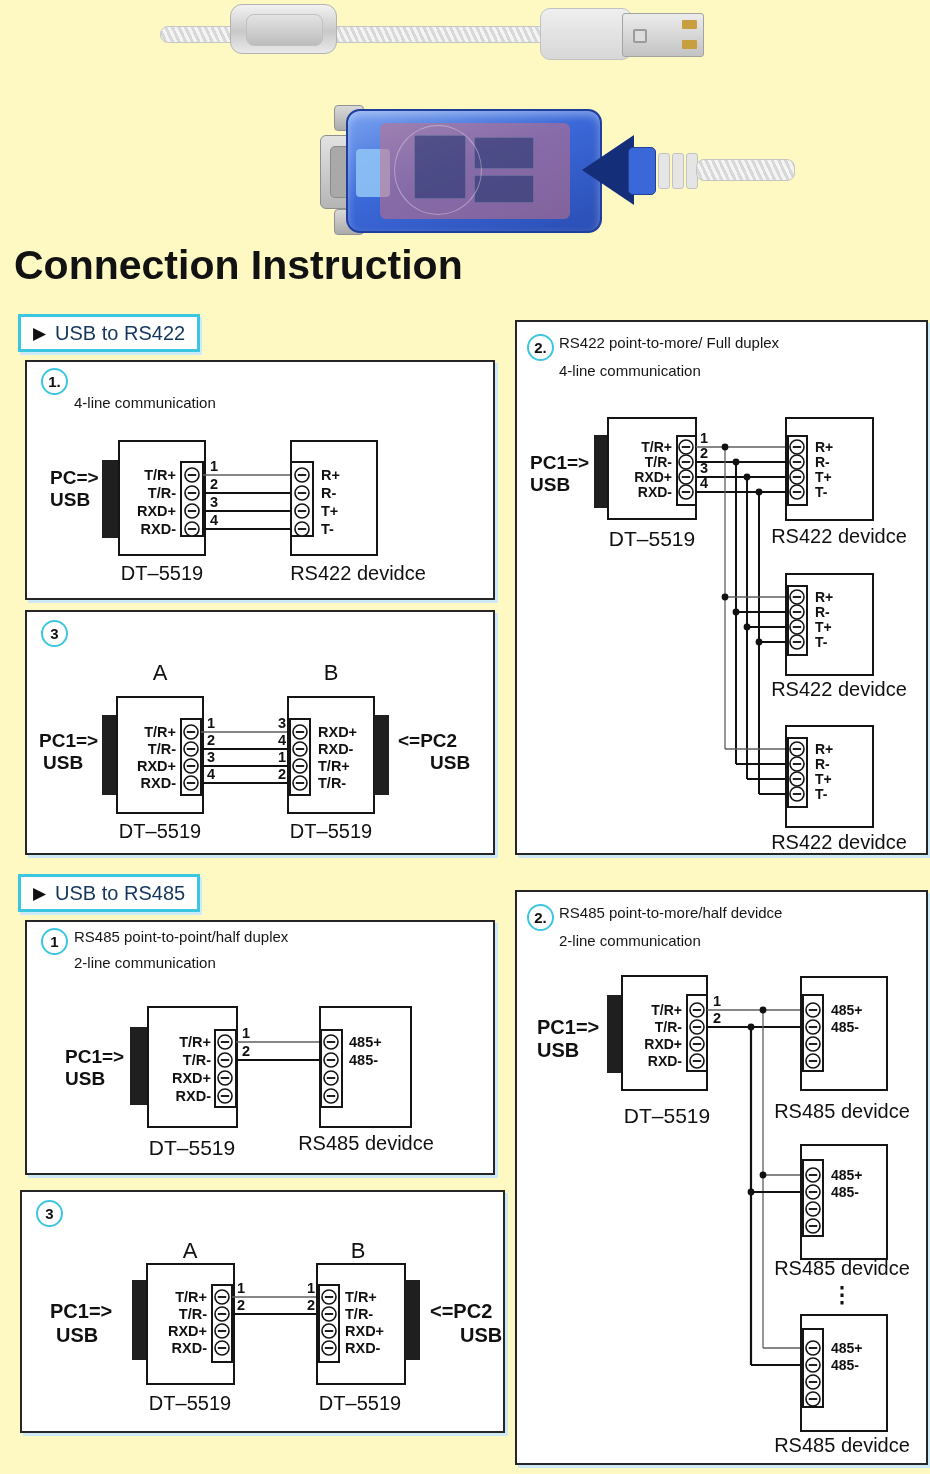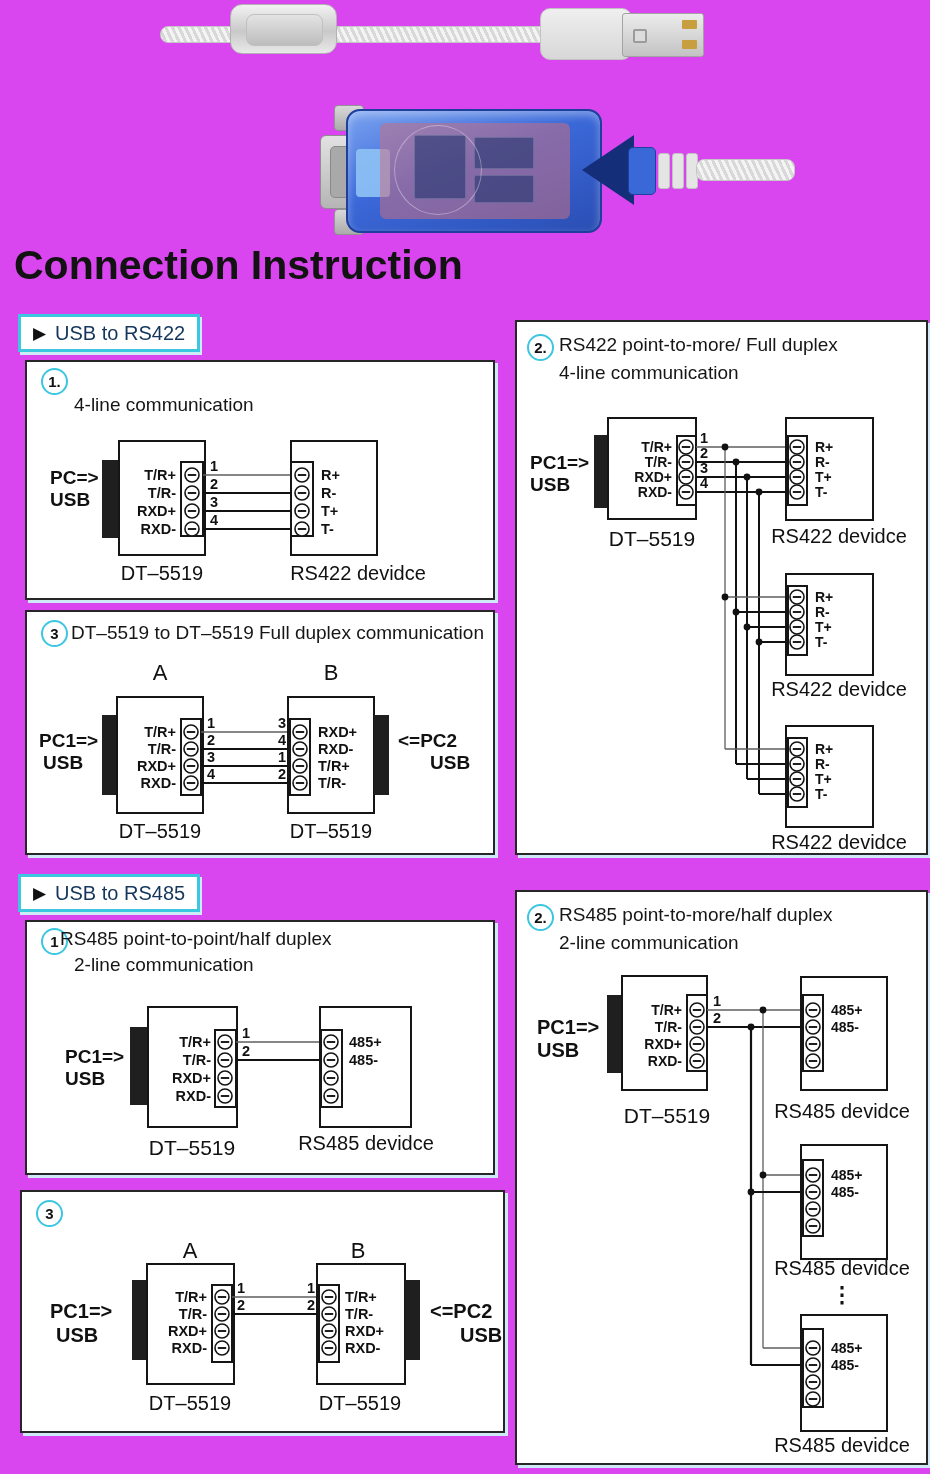--- a/index.html
+++ b/index.html
@@ -1,16 +1,16 @@
 <!DOCTYPE html>
 <html><head>
 <meta charset="utf-8">
 <style>
   html,body{margin:0;padding:0;background:#fff;}
-  .stage{position:relative;width:930px;height:1474px;background:#d946ef;overflow:hidden;
+  .stage{position:relative;width:930px;height:1474px;background:#fef9c3;overflow:hidden;
          font-family:"Liberation Sans",sans-serif;color:#141414;}
   .abs{position:absolute;}
 
   
   .braid{background:repeating-linear-gradient(65deg,#f4f4f4 0 3px,#d8d8d8 3px 6px);
          border:1px solid #c6c6c6;border-radius:8px;}
   .ferrite{background:linear-gradient(180deg,#f2f2f2,#c9c9c9 55%,#e9e9e9);
            border:1px solid #b2b2b2;border-radius:12px;}
   .ferrite .band{position:absolute;left:14%;top:18%;width:72%;height:64%;
            background:linear-gradient(180deg,#e3e3e3,#bdbdbd);border-radius:8px;border:1px solid #c0c0c0;}
@@ -39,21 +39,21 @@
            display:flex;align-items:center;gap:9px;padding:0 12px;box-sizing:border-box;
            box-shadow:2px 3px 0 #cdebf7;}
   .chipbox .tri{font-size:17px;color:#111;line-height:1;}
   .chipbox .lbl{font-size:20px;font-weight:400;color:#14365c;white-space:nowrap;}
 
   .panel{position:absolute;background:#fff;border:2px solid #262626;box-sizing:border-box;
          box-shadow:3px 3px 0 #cde9f5;}
   .badge{position:absolute;width:27px;height:27px;border:2.5px solid #3cc6e0;border-radius:50%;
          background:#fff;display:flex;align-items:center;justify-content:center;
          font-size:15px;font-weight:700;color:#111;box-sizing:border-box;}
-  .ptitle{position:absolute;font-size:19px;color:#161616;white-space:nowrap;}
+  .ptitle{position:absolute;font-size:15px;color:#161616;white-space:nowrap;}
 
   
   svg.diag{position:absolute;left:0;top:0;}
   svg.diag text{fill:#111;font-family:"Liberation Sans",sans-serif;}
   .pin{font-size:14.5px;font-weight:700;}
   .pinS{font-size:14px;font-weight:700;}
   .num{font-size:14.5px;font-weight:700;}
   .dev{font-size:20px;}
   .devL{font-size:21px;}
   .pc{font-size:19px;font-weight:700;}
@@ -284,21 +284,20 @@
         <text class="pinS" x="298" y="447">R-</text>
         <text class="pinS" x="298" y="462">T+</text>
         <text class="pinS" x="298" y="477">T-</text>
       </g>
       <text class="dev" text-anchor="middle" x="322" y="527">RS422 devidce</text>
     </svg>
   </section>
 
   <section class="panel" style="left:25px;top:610px;width:470px;height:245px;">
     <span class="badge" style="left:14px;top:8px;">3</span>
-    <div class="ptitle" style="left:44px;top:10px;">DT–5519 to DT–5519 Full duplex communication</div>
     <svg class="diag" width="466" height="241" viewBox="0 0 466 241">
       <text class="ab" text-anchor="middle" x="133" y="68">A</text>
       <text class="ab" text-anchor="middle" x="304" y="68">B</text>
       <g>
         <text class="pc" x="12" y="135">PC1=&gt;</text>
         <text class="pc" x="16" y="157">USB</text>
       </g>
       <rect class="bar" x="75" y="103" width="15" height="80"></rect>
       <rect class="box" x="90" y="85" width="86" height="116"></rect>
       <rect class="box" x="154" y="107" width="20" height="76"></rect>
@@ -356,21 +355,21 @@
     </svg>
   </section>
 
   <div class="chipbox" style="left:18px;top:874px;">
     <span class="tri">▶</span>
     <span class="lbl">USB to RS485</span>
   </div>
 
   <section class="panel" style="left:25px;top:920px;width:470px;height:255px;">
     <span class="badge" style="left:14px;top:6px;">1</span>
-    <div class="ptitle" style="left:33px;top:6px;">RS485 point-to-point/half duplex</div>
+    <div class="ptitle" style="left:47px;top:6px;">RS485 point-to-point/half duplex</div>
     <div class="ptitle" style="left:47px;top:32px;">2-line communication</div>
     <svg class="diag" width="466" height="251" viewBox="0 0 466 251">
       <g>
         <text class="pc" x="38" y="141">PC1=&gt;</text>
         <text class="pc" x="38" y="163">USB</text>
       </g>
       <rect class="bar" x="103" y="105" width="19" height="78"></rect>
       <rect class="box" x="121" y="85" width="89" height="120"></rect>
       <rect class="box" x="188" y="108" width="21" height="77"></rect>
       <g>
@@ -405,21 +404,21 @@
         <text class="pin" x="322" y="125">485+</text>
         <text class="pin" x="322" y="143">485-</text>
       </g>
       <text class="devL" text-anchor="middle" x="165" y="233">DT–5519</text>
       <text class="dev" text-anchor="middle" x="339" y="228">RS485 devidce</text>
     </svg>
   </section>
 
   <section class="panel" style="left:515px;top:890px;width:413px;height:575px;">
     <span class="badge" style="left:10px;top:12px;">2.</span>
-    <div class="ptitle" style="left:42px;top:12px;">RS485 point-to-more/half duplex</div>
+    <div class="ptitle" style="left:42px;top:12px;">RS485 point-to-more/half devidce</div>
     <div class="ptitle" style="left:42px;top:40px;">2-line communication</div>
     <svg class="diag" width="409" height="571" viewBox="0 0 409 571">
       <g>
         <text class="pcL" x="20" y="142">PC1=&gt;</text>
         <text class="pcL" x="20" y="165">USB</text>
       </g>
       <rect class="bar" x="90" y="103" width="15" height="78"></rect>
       <rect class="box" x="105" y="84" width="85" height="114"></rect>
       <rect class="box" x="170" y="103" width="20" height="76"></rect>
       <g>

